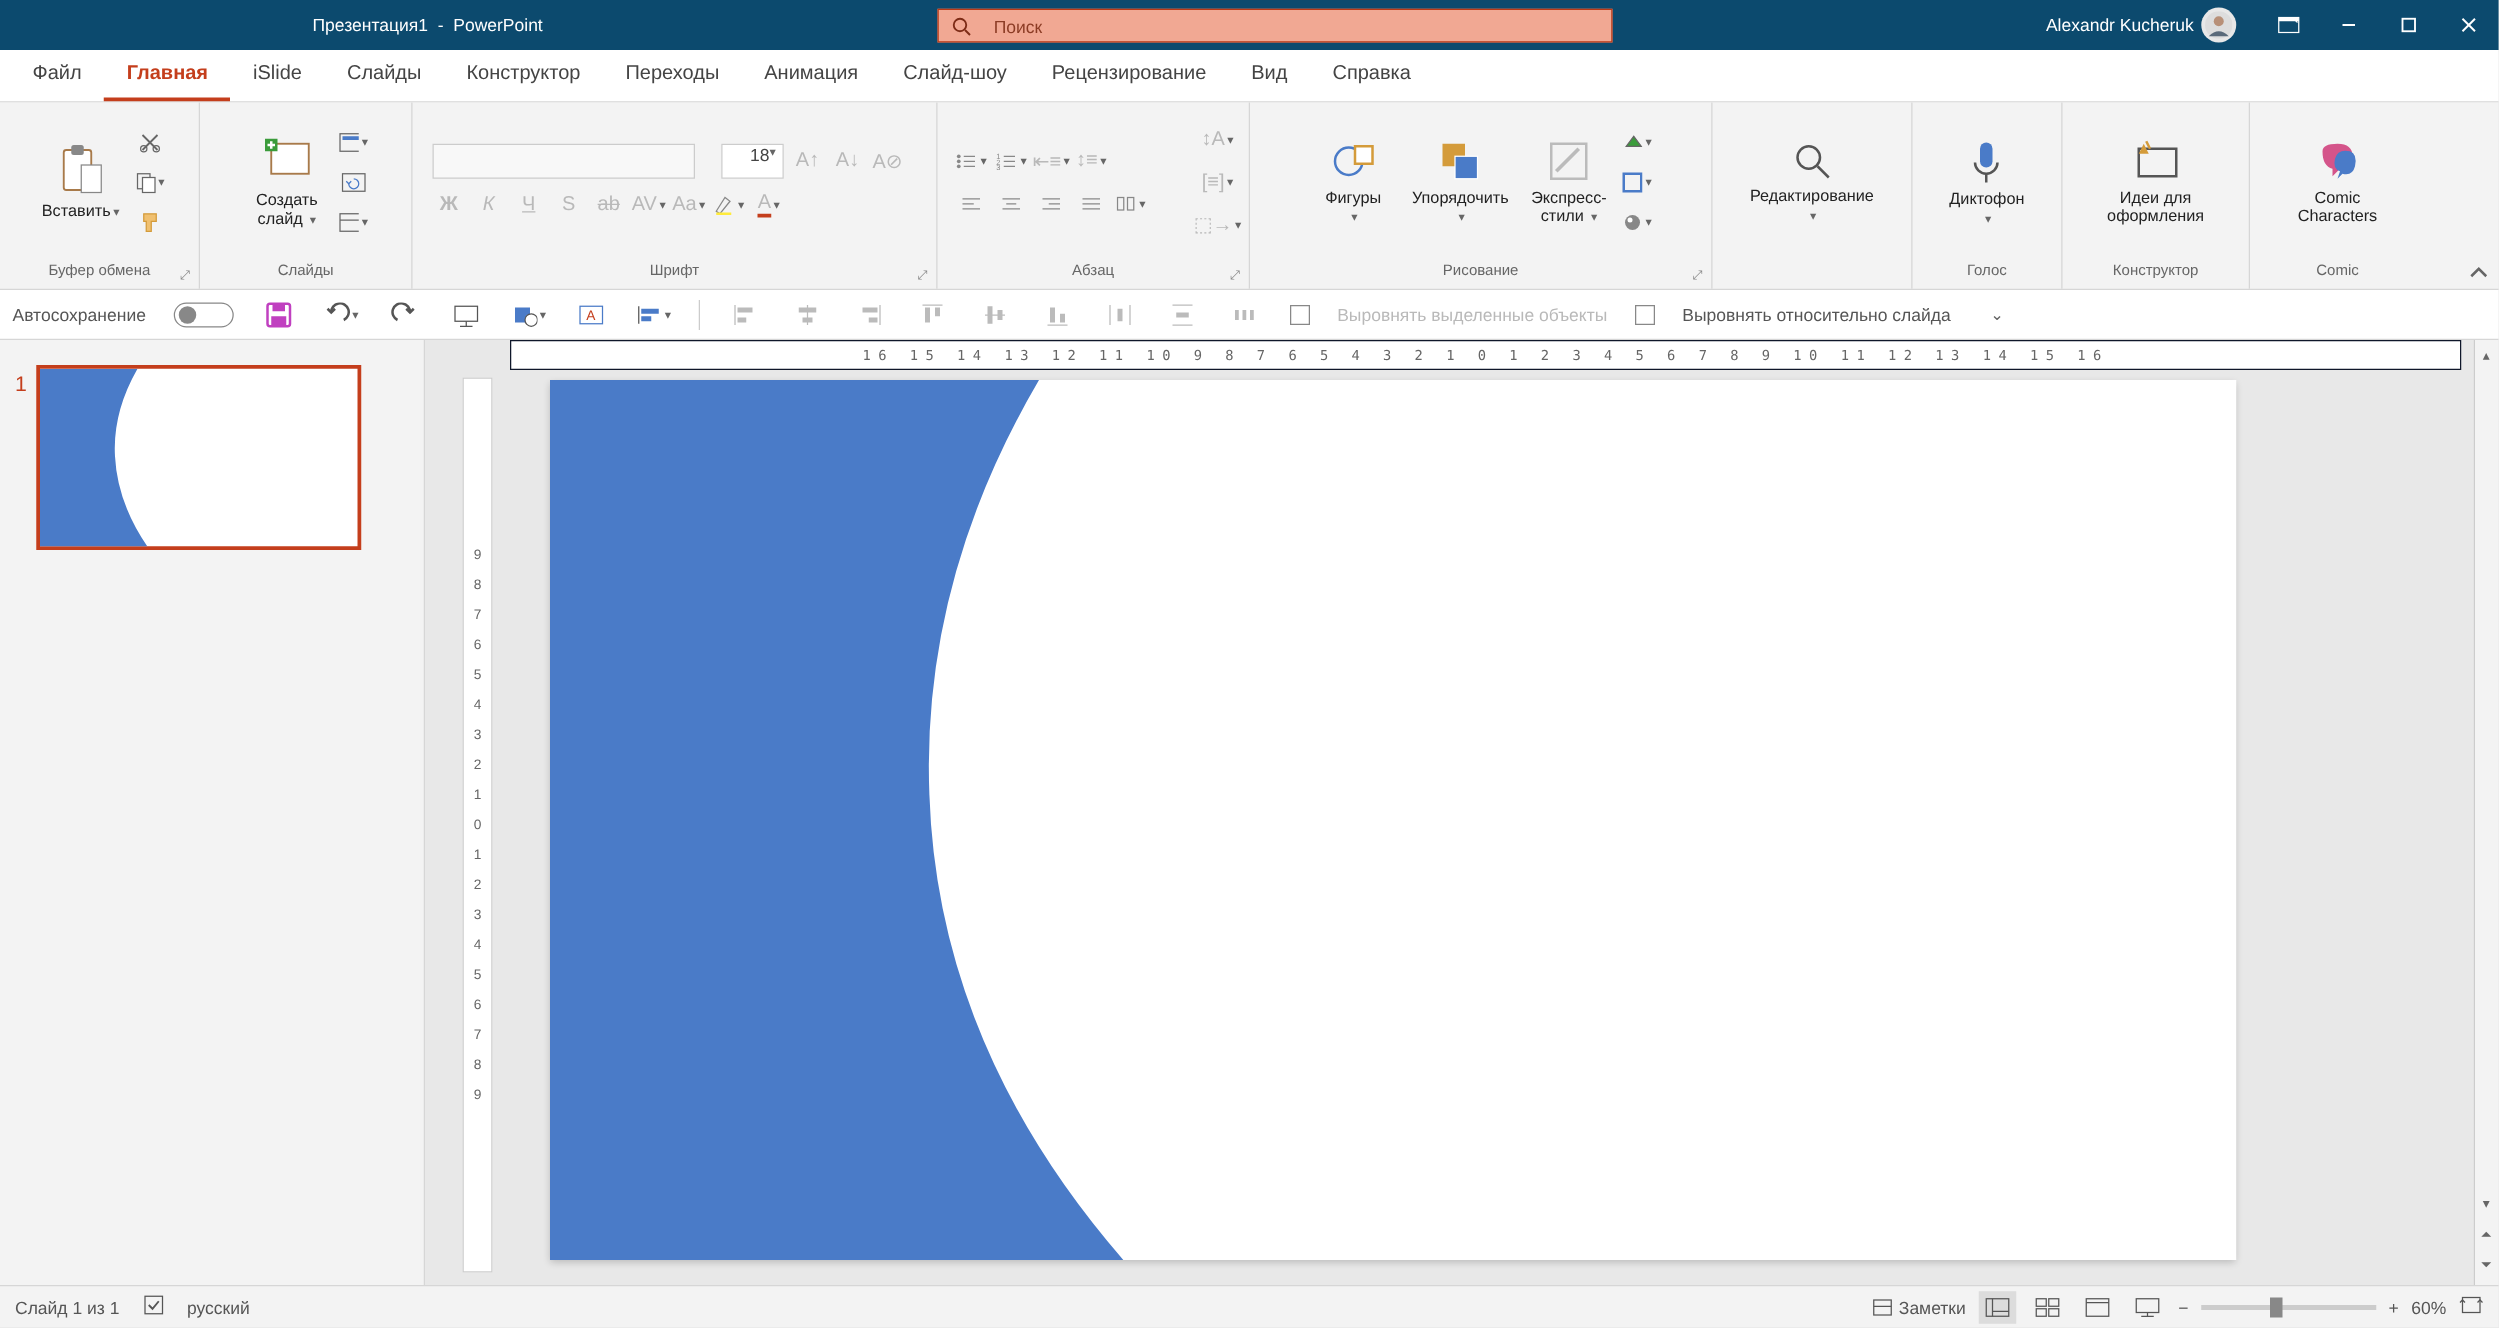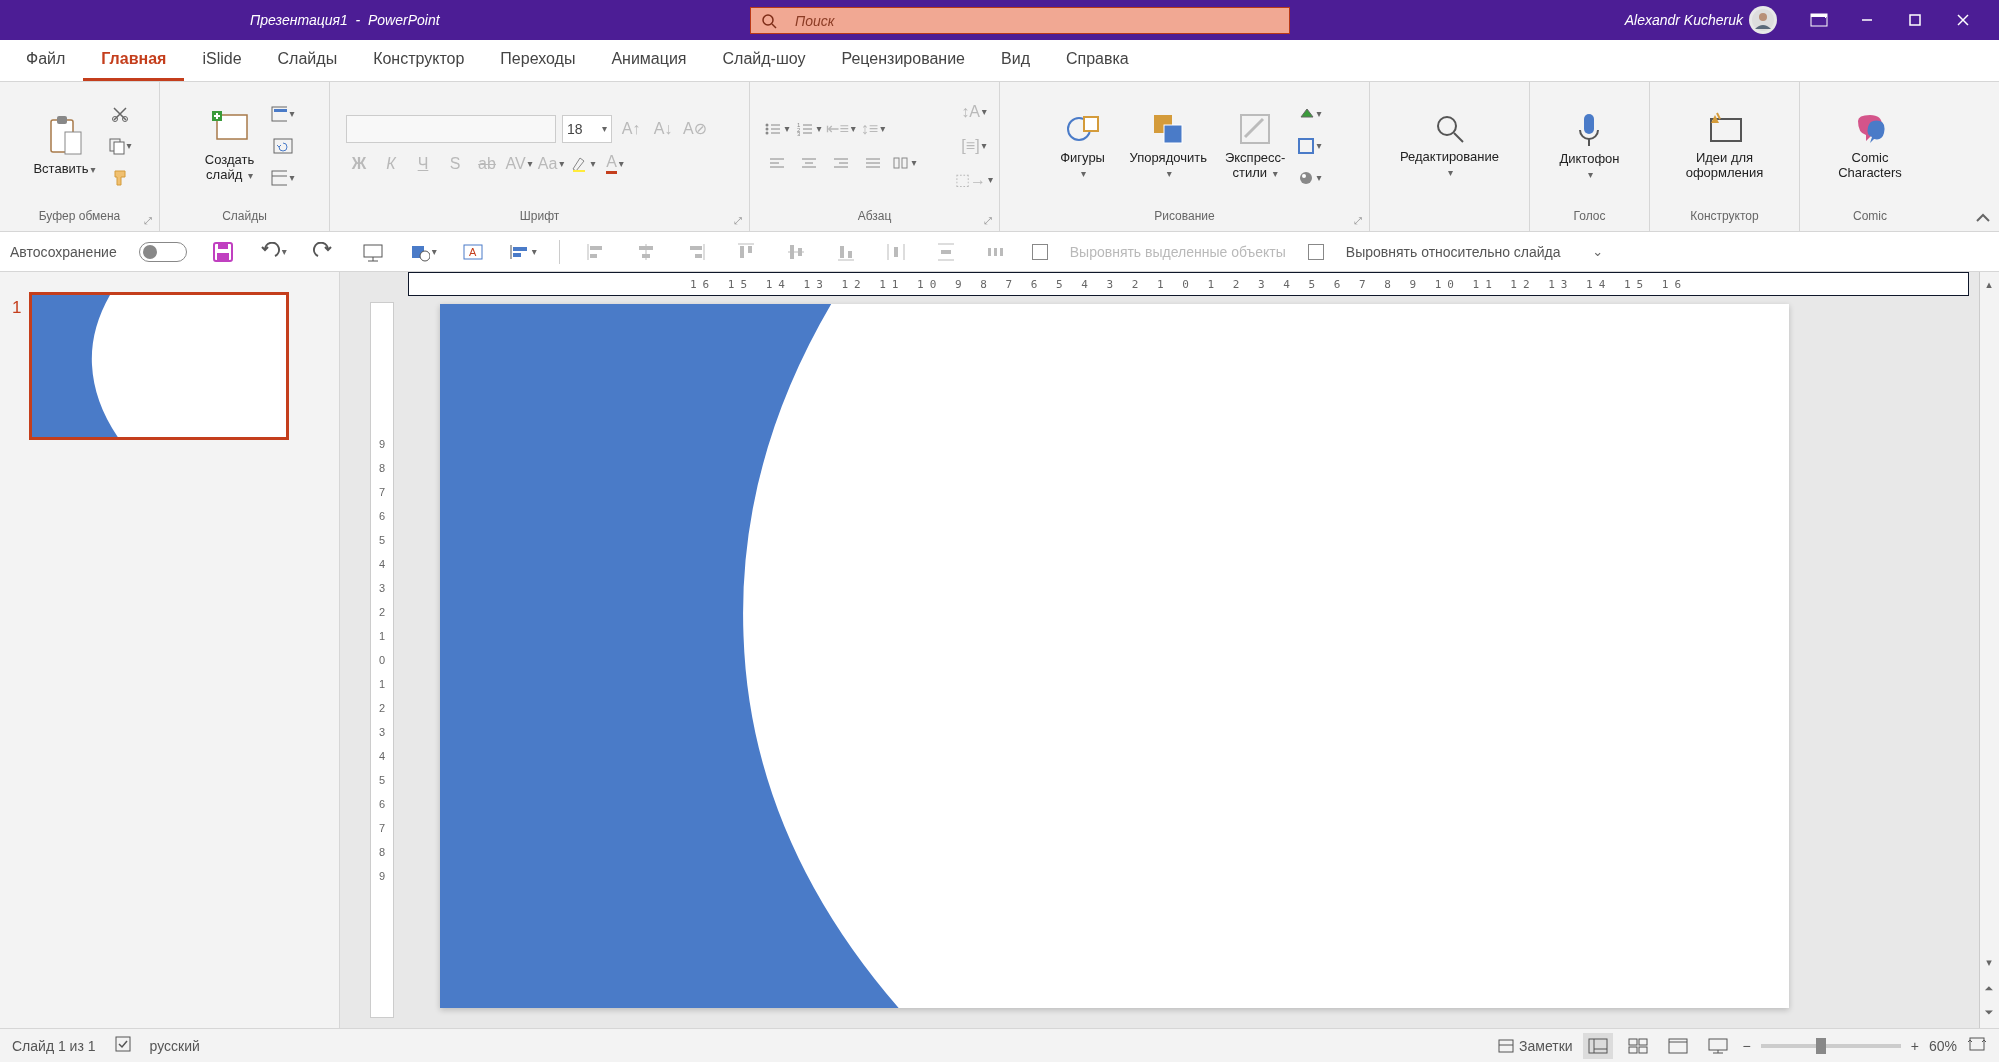--- a/index.html
+++ b/index.html
@@ -1,42 +1,42 @@
 <!DOCTYPE html>
 <html><head>
 <meta charset="utf-8">
 <style>
 * { margin:0; padding:0; box-sizing:border-box; font-family:"Segoe UI",Arial,sans-serif; }
 body { width:1999px; height:1062px; background:#e8e8e8; overflow:hidden; display:flex; flex-direction:column; user-select:none; }
-.titlebar{ height:40px; background:#4c1d95; display:flex; align-items:center; color:#fff; font-size:14px; position:relative;font-style:italic;}
+.titlebar{ height:40px; background:#0c4a6e; display:flex; align-items:center; color:#fff; font-size:14px; position:relative;}
 .title-name{ position:absolute; left:250px; top:0; height:40px; display:flex; align-items:center; }
 .searchbox{ position:absolute; left:750px; top:7px; width:540px; height:27px; background:#f1a893; border:1px solid #ba3916; display:flex; align-items:center; padding:0 10px; color:#7d2c17;}
 .searchbox svg{ margin-right:18px;}
 .searchbox span{ color:#8c3c25; font-size:14px;}
-.title-right{ position:absolute; right:12px; top:0; height:40px; display:flex; align-items:center; gap:0;}
+.title-right{ position:absolute; right:0; top:0; height:40px; display:flex; align-items:center; gap:0;}
 .user-name{ font-size:14px; margin-right:6px;}
 .avatar{ width:28px; height:28px; border-radius:50%; background:#e8e8e8; margin-right:18px; display:flex; align-items:center; justify-content:center;}
 .winbtn{ width:48px; height:40px; display:flex; align-items:center; justify-content:center; color:#fff; font-size:13px;}
 .tabs{ height:42px; background:#fff; border-bottom:1px solid #d6d6d6; display:flex; padding:0 8px; gap:0;}
 .tab{ padding:10px 18px; font-size:16px; color:#444; cursor:pointer;}
 .tab.active{ color:#c43e1c; border-bottom:3px solid #c43e1c; font-weight:600; padding-bottom:1px;}
 .tab-right{ margin-left:auto; display:flex; gap:8px;}
 .pillbtn{ border:1px solid #d6d6d6; border-radius:4px; padding:6px 14px; font-size:15px; color:#c43e1c; display:flex; align-items:center; gap:6px;}
 .ribbon{ height:150px; background:#f3f3f3; border-bottom:1px solid #d6d6d6; display:flex;}
 .group{ border-right:1px solid #d6d6d6; display:flex; flex-direction:column; }
 .group-body{ flex:1; display:flex; align-items:center; justify-content:center; padding:6px 8px; gap:6px;}
 .group-label{ height:22px; font-size:12px; color:#666; text-align:center; position:relative;}
 .launcher{ position:absolute; right:4px; bottom:2px; width:14px; height:14px; font-size:10px; color:#888;}
 .bigbtn{ display:flex; flex-direction:column; align-items:center; justify-content:center; gap:4px; padding:4px 6px; min-width:70px;}
 .bigbtn .lbl{ font-size:13px; text-align:center; color:#222; line-height:1.15;}
 .iconcol{ display:flex; flex-direction:column; gap:8px;}
 .smic{ width:24px; height:24px; display:flex; align-items:center; justify-content:center; color:#555; font-size:13px;}
 .disabled{ color:#b9b9b9 !important;}
 .fontbox{ width:210px; height:28px; border:1px solid #ccc; background:#f8f8f8;}
-.sizebox{ width:50px; height:28px; border:1px solid #ccc; background:#fff; display:flex; align-items:center; padding:0 4px; font-size:14px; color:#444;}
+.sizebox{ width:50px; height:28px; border:1px solid #ccc; background:#fff; display:flex; padding:0 22px; font-size:14px; color:#444;margin-left:15px;}
 .rowflex{ display:flex; gap:6px; align-items:center;}
 .colflex{ display:flex; flex-direction:column; gap:8px;}
 .iconbtn{ width:26px; height:26px; display:flex; align-items:center; justify-content:center;}
 .chev{ font-size:10px; color:#666; margin-left:2px;}
 .qat{ height:40px; background:#fff; border-bottom:1px solid #d6d6d6; display:flex; align-items:center; padding:0 10px; gap:22px; font-size:14px; color:#555;}
 .toggle{ width:48px; height:20px; border:1px solid #888; border-radius:10px; position:relative; background:#fff;}
 .toggle::after{ content:""; width:14px; height:14px; border-radius:50%; background:#888; position:absolute; left:3px; top:2px;}
 .qatbtn{ width:28px; height:28px; display:flex; align-items:center; justify-content:center;}
 .checkbox{ width:16px; height:16px; border:1px solid #888; background:#fff;}
 .workarea{ flex:1; display:flex; background:#e8e8e8; position:relative;}

